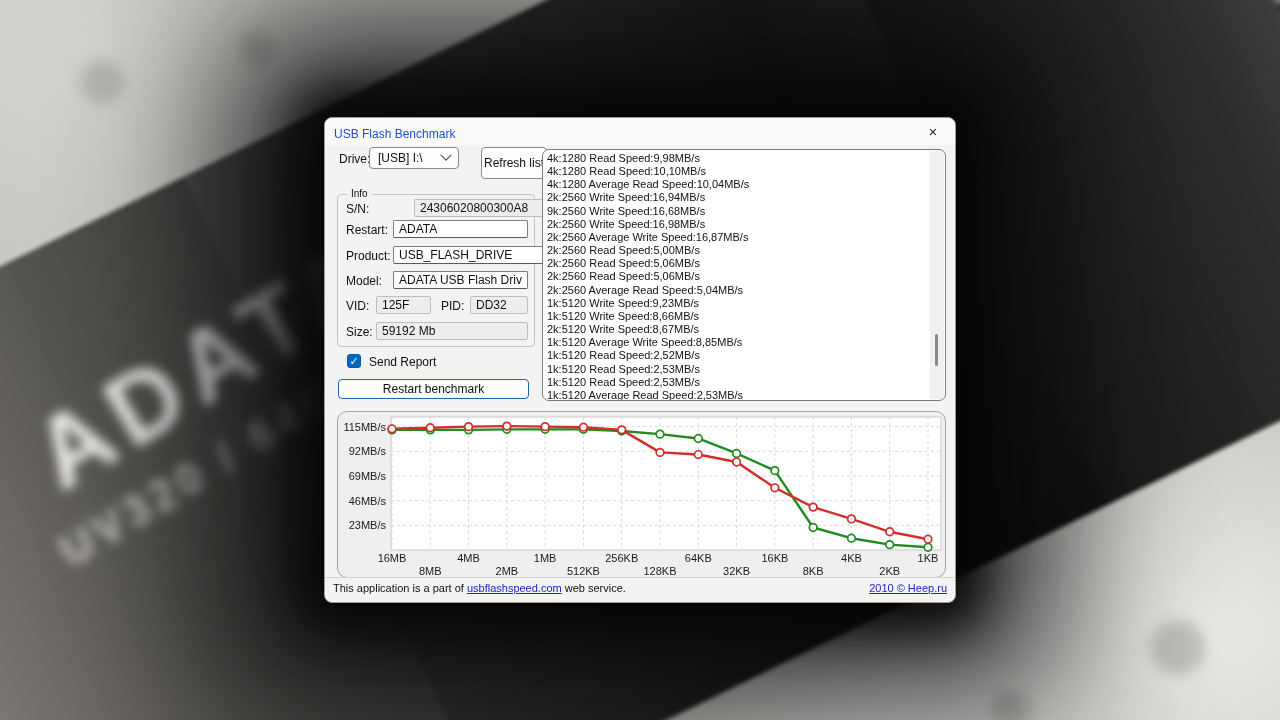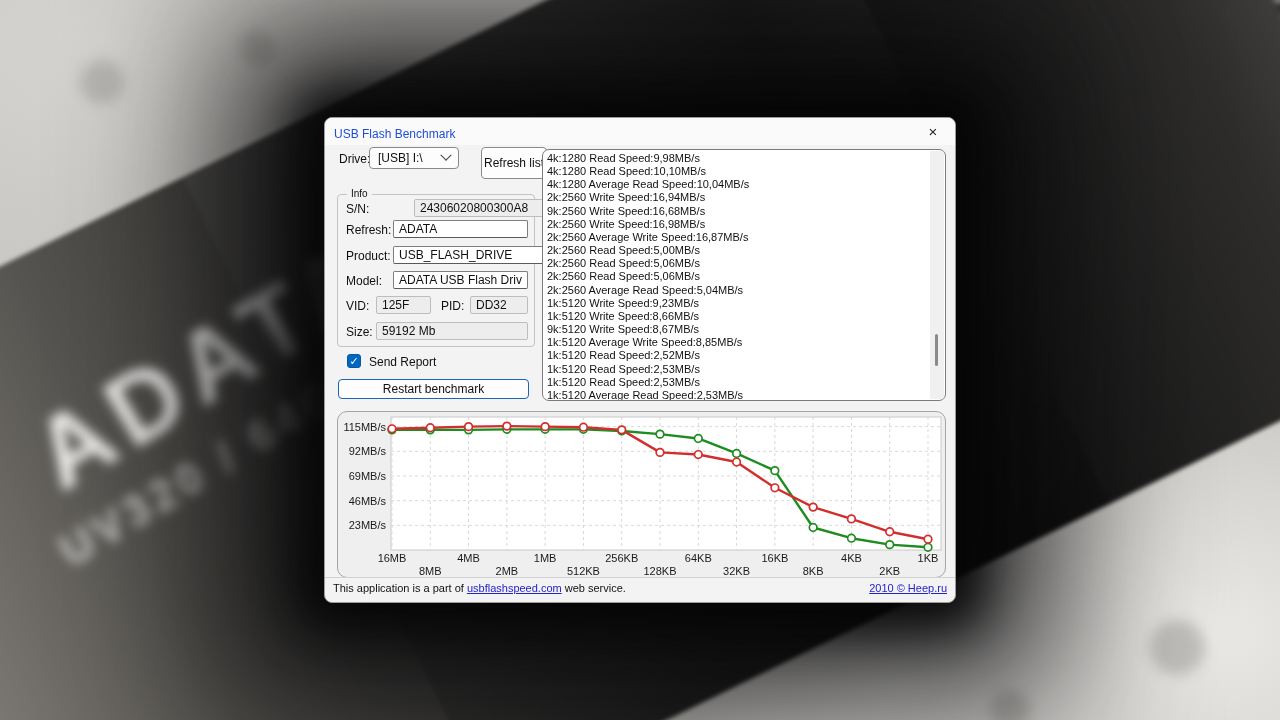--- a/index.html
+++ b/index.html
@@ -111,21 +111,21 @@
       <span class="val">[USB] I:\</span>
       <span class="chev"></span>
     </div>
     <div class="btn" style="left:156px;top:29px;width:66px;height:32px;">Refresh list</div>
 
     <div class="groupbox">
       <div class="legend">Info</div>
     </div>
     <div class="row-label" style="left:21px;top:84px;">S/N:</div>
     <input class="field ro" style="left: 49px; top: 81px; width: 173px; margin-left: 40px;" readonly="" value="24306020800300A8">
-    <div class="row-label" style="left:21px;top:105px;">Refresh:</div>
+    <div class="row-label" style="left:21px;top:105px;">Restart:</div>
     <input class="field rw" style="left: 68px; top: 102px; width: 135px;" value="ADATA">
     <div class="row-label" style="left:21px;top:131px;">Product:</div>
     <input class="field rw" style="left: 68px; top: 128px; width: 159px;" value="USB_FLASH_DRIVE">
     <div class="row-label" style="left:21px;top:156px;">Model:</div>
     <input class="field rw" style="left: 68px; top: 153px; width: 135px;" value="ADATA USB Flash Drive">
     <div class="row-label" style="left:21px;top:181px;">VID:</div>
     <input class="field ro" style="left: 51px; top: 178px; width: 55px;" readonly="" value="125F">
     <div class="row-label" style="left:116px;top:181px;">PID:</div>
     <input class="field ro" style="left: 145px; top: 178px; width: 58px;" readonly="" value="DD32">
     <div class="row-label" style="left:21px;top:207px;">Size:</div>
@@ -145,21 +145,21 @@
           <div>2k:2560 Write Speed:16,94MB/s</div>
           <div>9k:2560 Write Speed:16,68MB/s</div>
           <div>2k:2560 Write Speed:16,98MB/s</div>
           <div>2k:2560 Average Write Speed:16,87MB/s</div>
           <div>2k:2560 Read Speed:5,00MB/s</div>
           <div>2k:2560 Read Speed:5,06MB/s</div>
           <div>2k:2560 Read Speed:5,06MB/s</div>
           <div>2k:2560 Average Read Speed:5,04MB/s</div>
           <div>1k:5120 Write Speed:9,23MB/s</div>
           <div>1k:5120 Write Speed:8,66MB/s</div>
-          <div>9k:5120 Write Speed:8,67MB/s</div>
+          <div>2k:5120 Write Speed:8,67MB/s</div>
           <div>1k:5120 Average Write Speed:8,85MB/s</div>
           <div>1k:5120 Read Speed:2,52MB/s</div>
           <div>1k:5120 Read Speed:2,53MB/s</div>
           <div>1k:5120 Read Speed:2,53MB/s</div>
           <div>1k:5120 Average Read Speed:2,53MB/s</div>
         </div>
       <div class="scroll-track">
         <div class="scroll-thumb"></div>
       </div>
     </div>

